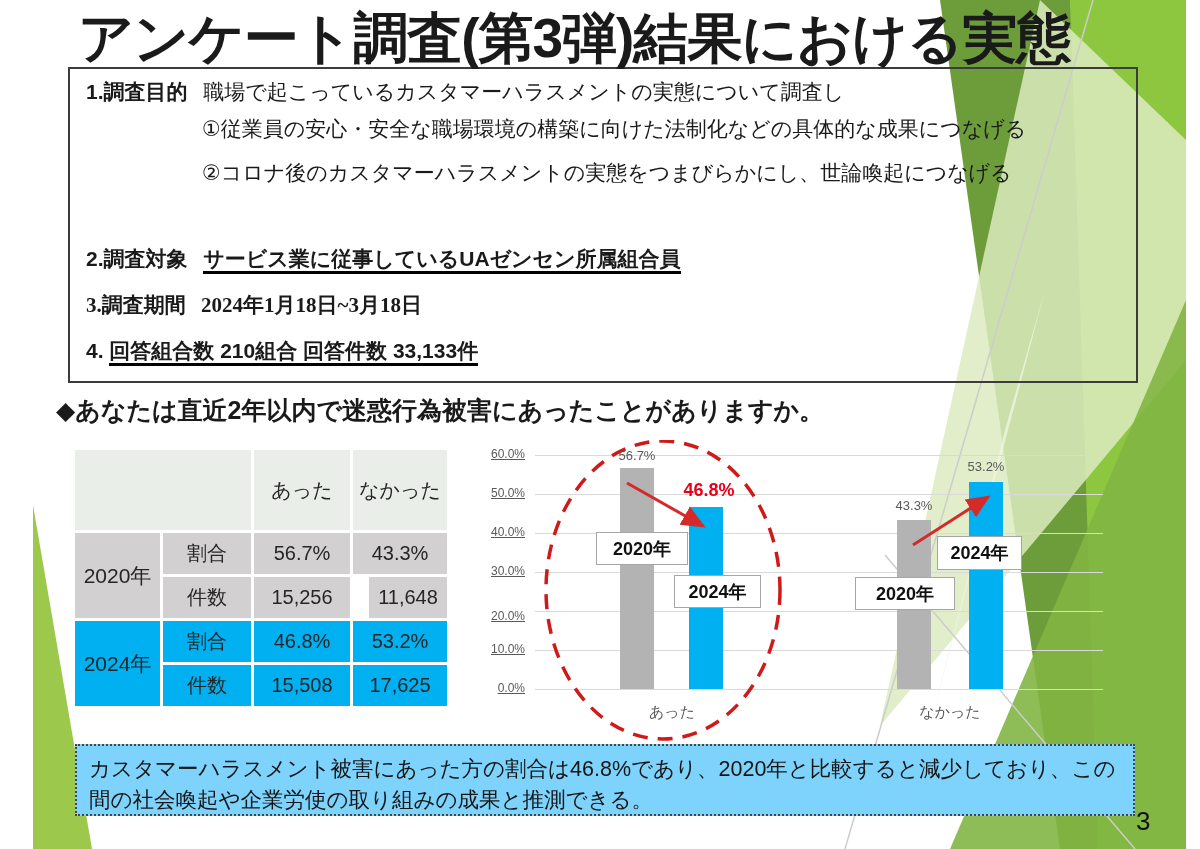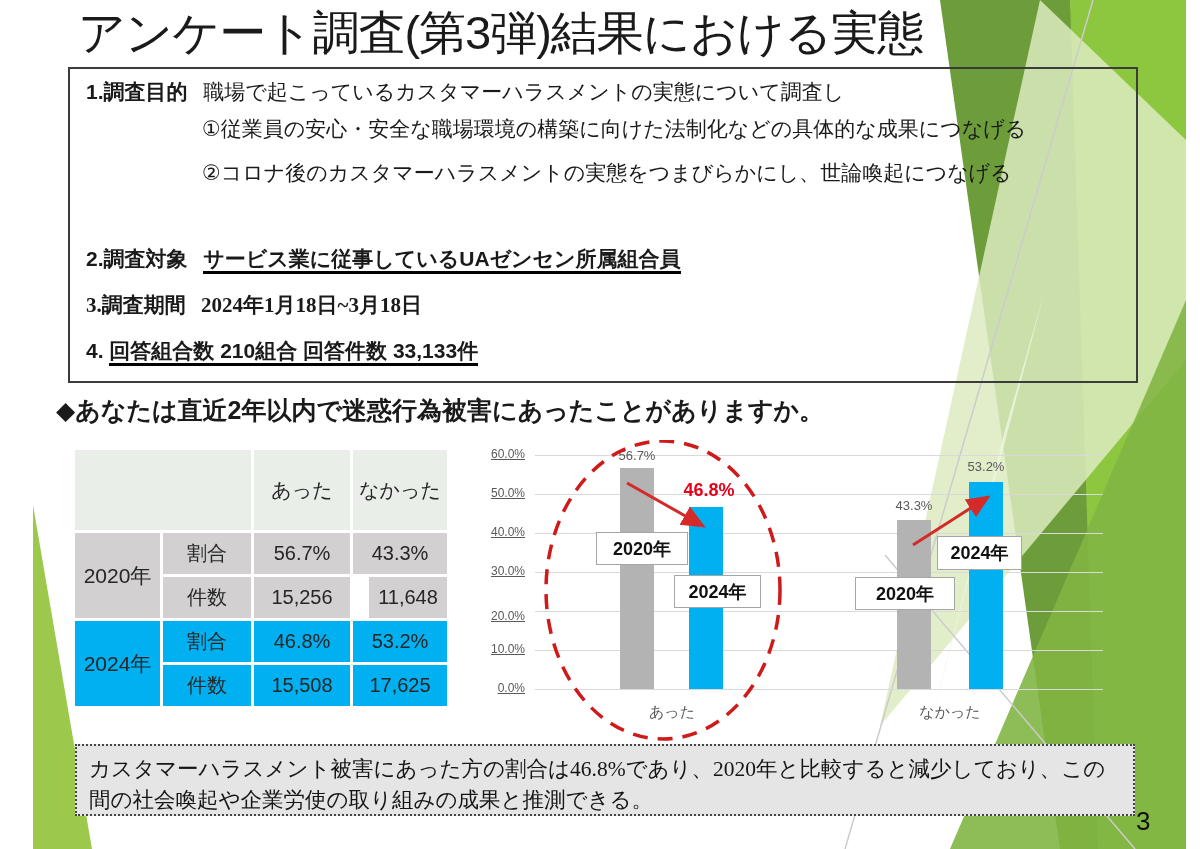--- a/index.html
+++ b/index.html
@@ -1,21 +1,21 @@
 <!DOCTYPE html>
 <html><head>
 <meta charset="utf-8">
 <style>
   html,body{margin:0;padding:0;background:#888;}
   .slide{position:relative;width:1200px;height:849px;background:#ffffff;overflow:hidden;
          font-family:"Liberation Sans","DejaVu Sans",sans-serif;color:#1a1a1a;}
   .deco{position:absolute;inset:0;pointer-events:none;}
   .poly{position:absolute;inset:0;}
   
-  .title{position:absolute;left:78px;top:2px;font-size:47px;font-weight:400;letter-spacing:-1px;z-index:5;}
+  .title{position:absolute;left:78px;top:2px;font-size:55px;font-weight:700;letter-spacing:-1px;z-index:5;}
   
   .infobox{position:absolute;left:68px;top:67px;width:1066px;height:312px;border:2px solid #3c3c3c;z-index:4;}
   .il{position:absolute;font-size:21px;white-space:nowrap;}
   .il b{font-weight:700;}
   .ul3{border-bottom:3px solid #000;padding-bottom:1px;}
   
   .question{position:absolute;left:56px;top:394px;font-size:25px;font-weight:700;z-index:4;}
   
   .tbl{position:absolute;left:75px;top:450px;z-index:4;display:grid;
        grid-template-columns:85px 88px 96px 94px;grid-template-rows:80px 41px 41px 41px 41px;gap:3px;}
@@ -30,22 +30,22 @@
   .gridline{position:absolute;left:80px;width:568px;height:1px;background:#d9d9d9;z-index:1;}
   .ytick{position:absolute;left:10px;width:60px;text-align:right;font-size:12px;color:#595959;z-index:1;text-decoration:underline;}
   .bar{position:absolute;bottom:61px;width:34px;z-index:2;}
   .blabel{position:absolute;font-size:13px;color:#595959;text-align:center;z-index:4;white-space:nowrap;}
   .blabel.red{color:#e8001a;font-weight:700;font-size:18px;}
   .ytag{position:absolute;background:#ffffff;border:1px solid #a6a6a6;display:flex;align-items:center;justify-content:center;
         font-size:18px;font-weight:700;color:#111;z-index:5;}
   .cat{position:absolute;top:263px;width:90px;text-align:center;font-size:15px;color:#595959;z-index:2;}
   .overlaySvg{position:absolute;left:0;top:0;z-index:6;pointer-events:none;}
   
-  .conclusion{position:absolute;left:75px;top:744px;width:1032px;height:52px;background:#e5e5e5;
-              border:2px dotted #454545;padding:8px 12px;font-size:21.5px;line-height:1.42;color:#151515;z-index:4;font-family:Liberation Serif, serif;}
+  .conclusion{position:absolute;left:75px;top:744px;width:1032px;height:52px;background:#7dd3fc;
+              border:2px dotted #454545;padding:8px 12px;font-size:21.5px;line-height:1.42;color:#151515;z-index:4;}
   
   .pageno{position:absolute;left:1136px;top:806px;font-size:26px;color:#111;z-index:6;}
 </style>
 </head>
 <body>
 
 <div class="slide">
 
   <div class="deco">
     <div class="poly" style="background:#6d9c3a;clip-path:polygon(940px 0,1070px 0,1150px 849px,1060px 849px);"></div>

